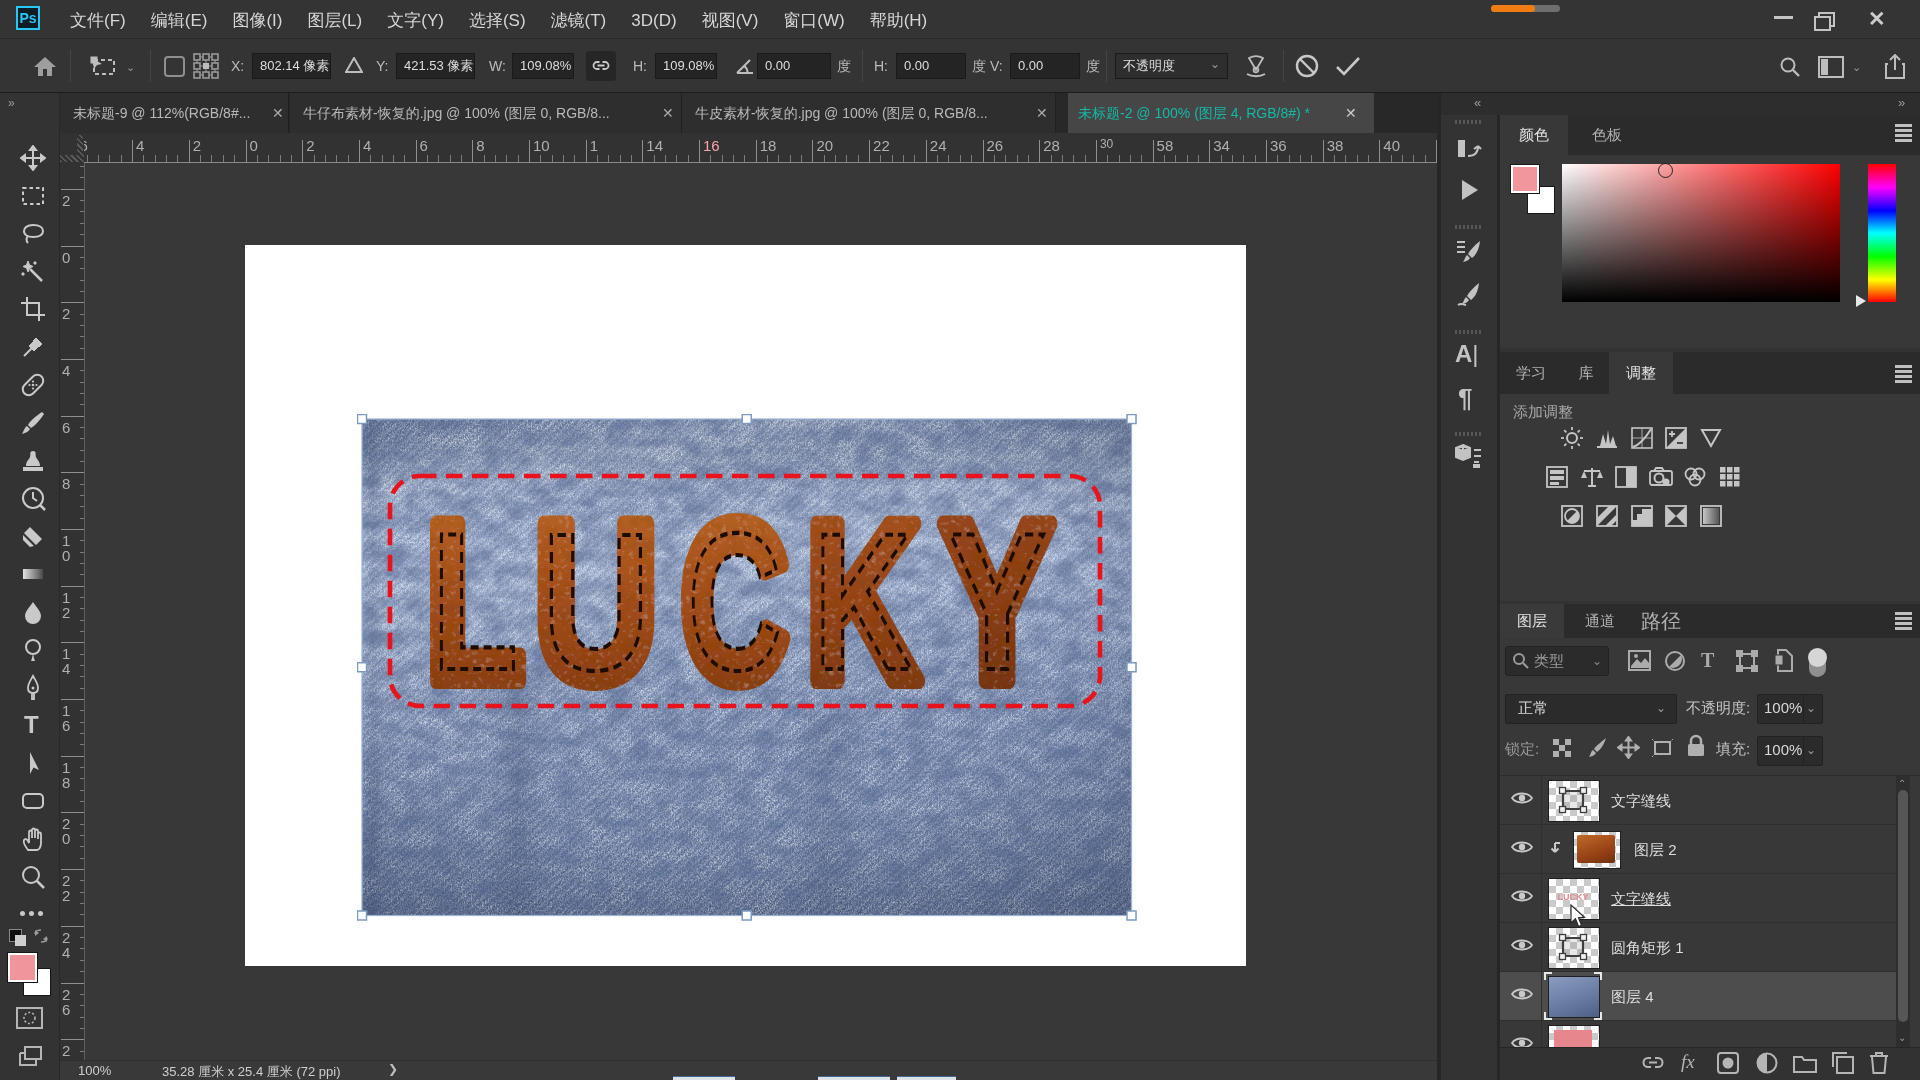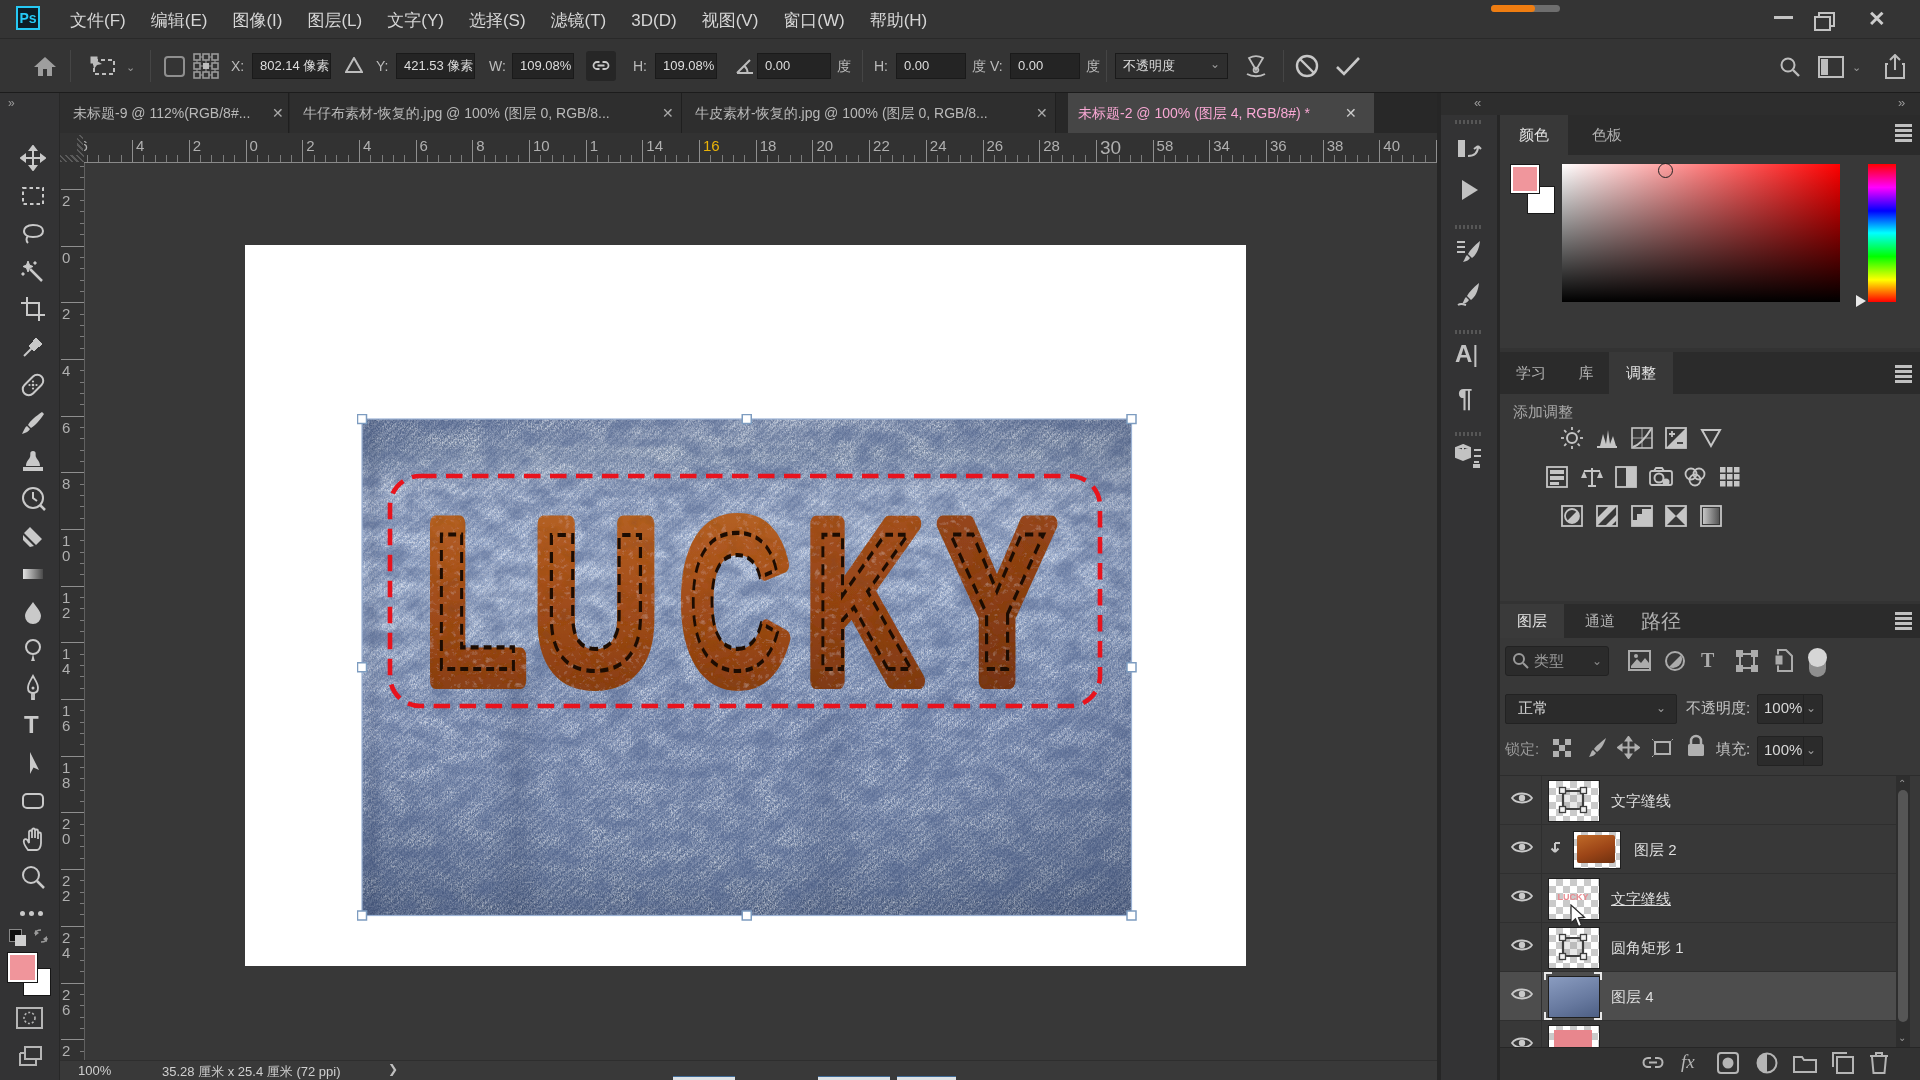--- a/index.html
+++ b/index.html
@@ -250,21 +250,21 @@
 <div class="a" style="left:60px;top:93px;width:229px;height:40px;background:#2e2e2e;border-right:1px solid #1f1f1f;box-sizing:border-box"></div>
 <div class="a tabtxt" style="left:73px;top:93px">未标题-9 @ 112%(RGB/8#...</div>
 <div class="a tabtxt" style="left:272px;top:93px;color:#aaaaaa">✕</div>
 <div class="a" style="left:290px;top:93px;width:392px;height:40px;background:#2e2e2e;border-right:1px solid #1f1f1f;box-sizing:border-box"></div>
 <div class="a tabtxt" style="left:303px;top:93px">牛仔布素材-恢复的.jpg @ 100% (图层 0, RGB/8...</div>
 <div class="a tabtxt" style="left:662px;top:93px;color:#aaaaaa">✕</div>
 <div class="a" style="left:682px;top:93px;width:374px;height:40px;background:#2e2e2e;border-right:1px solid #1f1f1f;box-sizing:border-box"></div>
 <div class="a tabtxt" style="left:695px;top:93px">牛皮素材-恢复的.jpg @ 100% (图层 0, RGB/8...</div>
 <div class="a tabtxt" style="left:1036px;top:93px;color:#aaaaaa">✕</div>
 <div class="a" style="left:1068px;top:93px;width:306px;height:40px;background:#464646"></div>
-<div class="a tabtxt" style="left:1078px;top:93px;color:#f9a8d4">未标题-2 @ 100% (图层 4, RGB/8#) *</div>
+<div class="a tabtxt" style="left:1078px;top:93px;color:#14b8a6">未标题-2 @ 100% (图层 4, RGB/8#) *</div>
 <div class="a tabtxt" style="left:1345px;top:93px;color:#cccccc">✕</div>
 </div>
 
 <div id="rulers">
 <div class="a" style="left:84px;top:133px;width:1353px;height:30px;background:#323232;overflow:hidden" id="rulerH">
       <div class="a" style="left:2.76px;top:22px;width:1px;height:8px;background:#7c7c7c"></div>
       <div class="a" style="left:14.10px;top:22px;width:1px;height:8px;background:#7c7c7c"></div>
       <div class="a" style="left:25.44px;top:22px;width:1px;height:8px;background:#7c7c7c"></div>
       <div class="a" style="left:36.78px;top:22px;width:1px;height:8px;background:#7c7c7c"></div>
       <div class="a" style="left:48.11px;top:22px;width:1px;height:8px;background:#7c7c7c"></div>
@@ -398,35 +398,35 @@
       <div class="a" style="left:335.58px;top:4px;color:#b0b0b0;font-size:15px">6</div>
       <div class="a" style="left:388.27px;top:7px;width:1px;height:23px;background:#8f8f8f"></div>
       <div class="a" style="left:392.27px;top:4px;color:#b0b0b0;font-size:15px">8</div>
       <div class="a" style="left:444.96px;top:7px;width:1px;height:23px;background:#8f8f8f"></div>
       <div class="a" style="left:448.96px;top:4px;color:#b0b0b0;font-size:15px">10</div>
       <div class="a" style="left:501.66px;top:7px;width:1px;height:23px;background:#8f8f8f"></div>
       <div class="a" style="left:505.66px;top:4px;color:#b0b0b0;font-size:15px">1</div>
       <div class="a" style="left:558.35px;top:7px;width:1px;height:23px;background:#8f8f8f"></div>
       <div class="a" style="left:562.35px;top:4px;color:#b0b0b0;font-size:15px">14</div>
       <div class="a" style="left:615.04px;top:7px;width:1px;height:23px;background:#8f8f8f"></div>
-      <div class="a" style="left:619.04px;top:4px;color:#eab308;font-size:15px">16</div>
+      <div class="a" style="left:619.04px;top:4px;color:#fca5a5;font-size:15px">16</div>
       <div class="a" style="left:671.74px;top:7px;width:1px;height:23px;background:#8f8f8f"></div>
       <div class="a" style="left:675.74px;top:4px;color:#b0b0b0;font-size:15px">18</div>
       <div class="a" style="left:728.43px;top:7px;width:1px;height:23px;background:#8f8f8f"></div>
       <div class="a" style="left:732.43px;top:4px;color:#b0b0b0;font-size:15px">20</div>
       <div class="a" style="left:785.12px;top:7px;width:1px;height:23px;background:#8f8f8f"></div>
       <div class="a" style="left:789.12px;top:4px;color:#b0b0b0;font-size:15px">22</div>
       <div class="a" style="left:841.82px;top:7px;width:1px;height:23px;background:#8f8f8f"></div>
       <div class="a" style="left:845.82px;top:4px;color:#b0b0b0;font-size:15px">24</div>
       <div class="a" style="left:898.51px;top:7px;width:1px;height:23px;background:#8f8f8f"></div>
       <div class="a" style="left:902.51px;top:4px;color:#b0b0b0;font-size:15px">26</div>
       <div class="a" style="left:955.20px;top:7px;width:1px;height:23px;background:#8f8f8f"></div>
       <div class="a" style="left:959.20px;top:4px;color:#b0b0b0;font-size:15px">28</div>
       <div class="a" style="left:1011.89px;top:7px;width:1px;height:23px;background:#8f8f8f"></div>
-      <div class="a" style="left:1015.89px;top:4px;color:#b0b0b0;font-size:19px">30</div>
+      <div class="a" style="left:1015.89px;top:4px;color:#b0b0b0;font-size:12px">30</div>
       <div class="a" style="left:1068.59px;top:7px;width:1px;height:23px;background:#8f8f8f"></div>
       <div class="a" style="left:1072.59px;top:4px;color:#b0b0b0;font-size:15px">58</div>
       <div class="a" style="left:1125.28px;top:7px;width:1px;height:23px;background:#8f8f8f"></div>
       <div class="a" style="left:1129.28px;top:4px;color:#b0b0b0;font-size:15px">34</div>
       <div class="a" style="left:1181.97px;top:7px;width:1px;height:23px;background:#8f8f8f"></div>
       <div class="a" style="left:1185.97px;top:4px;color:#b0b0b0;font-size:15px">36</div>
       <div class="a" style="left:1238.67px;top:7px;width:1px;height:23px;background:#8f8f8f"></div>
       <div class="a" style="left:1242.67px;top:4px;color:#b0b0b0;font-size:15px">38</div>
       <div class="a" style="left:1295.36px;top:7px;width:1px;height:23px;background:#8f8f8f"></div>
       <div class="a" style="left:1299.36px;top:4px;color:#b0b0b0;font-size:15px">40</div>

